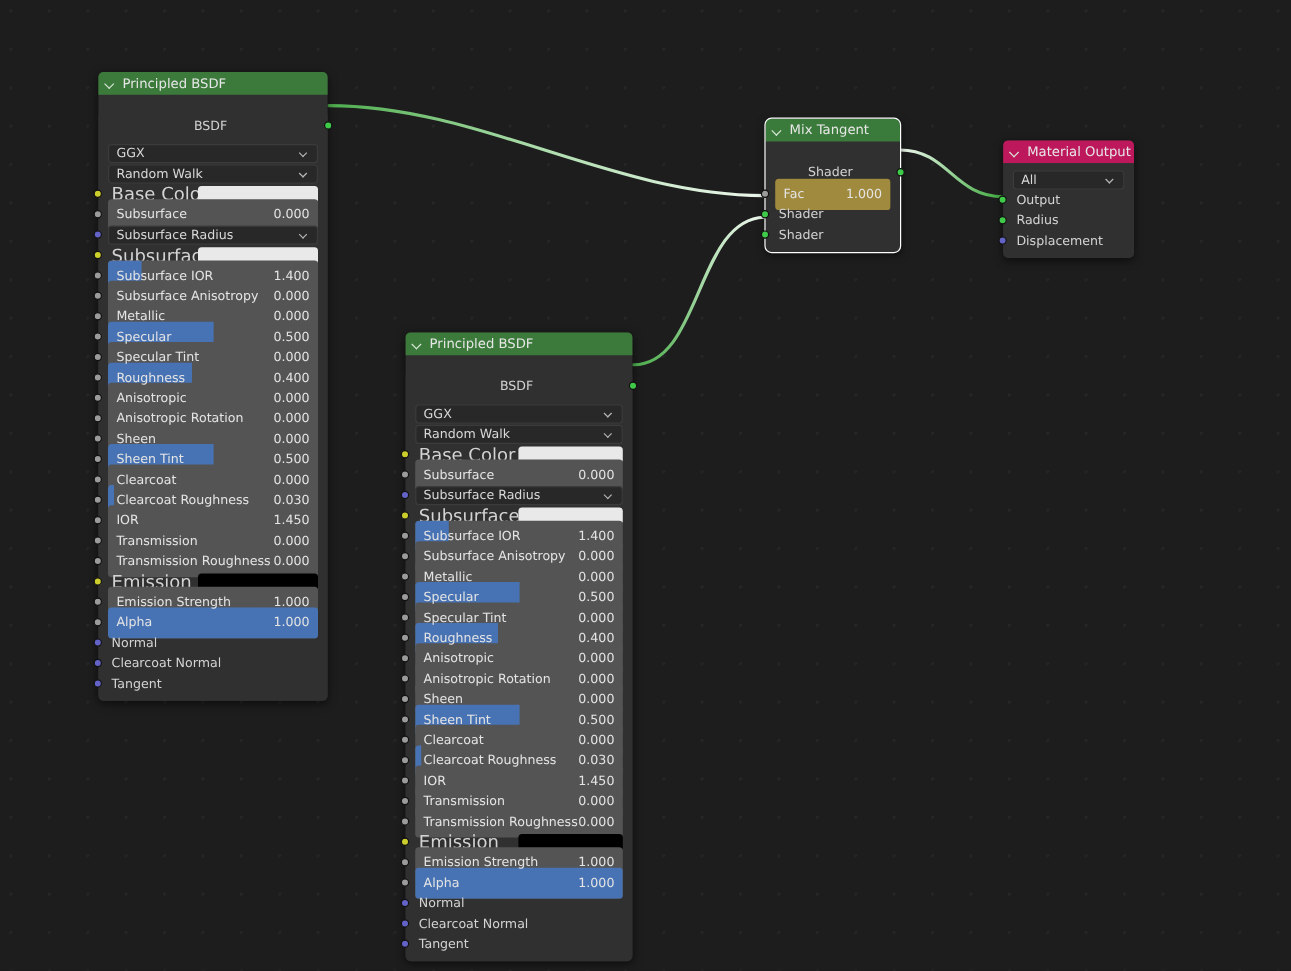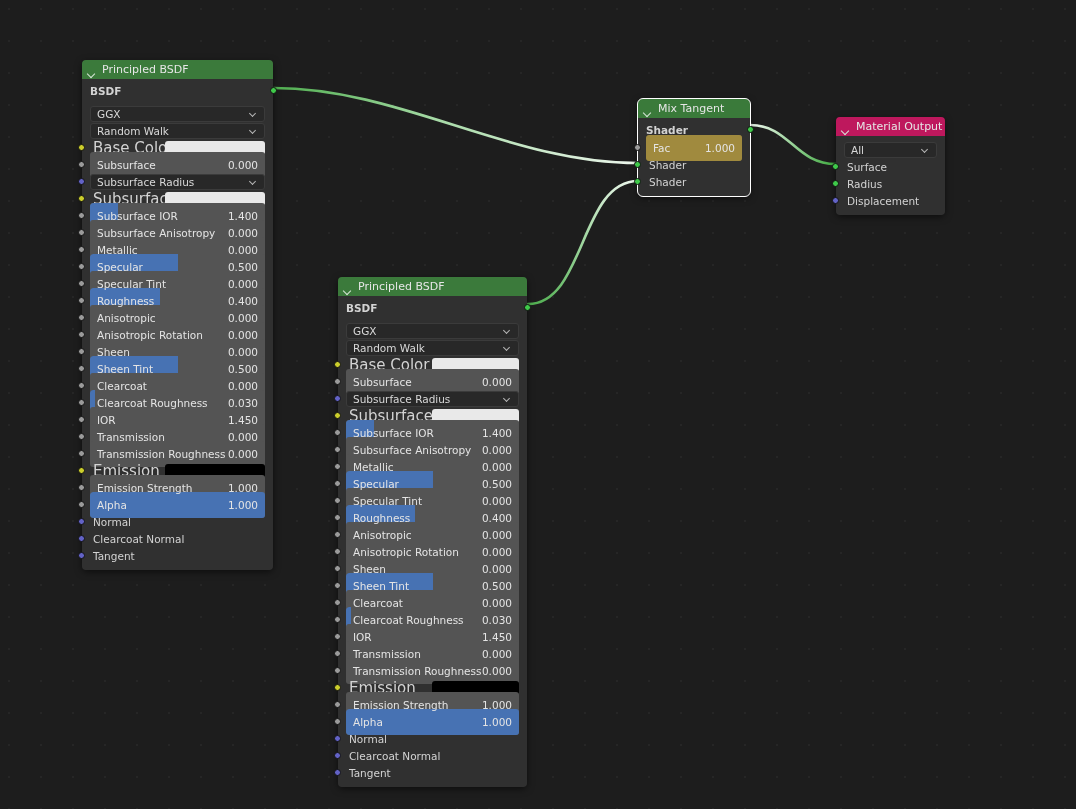--- a/index.html
+++ b/index.html
@@ -43,21 +43,21 @@
     border-radius: 5px;
   }
   .node-header {
     height: 19px;
     line-height: 19px;
     border-radius: 4px 4px 0 0;
     color: #e6e6e6;
     font-size: 11px;
     padding-left: 5px;
     display: flex;
-    align-items: flex-end;
+    align-items: center;
     gap: 5px;
     user-select: none;
   }
   .hdr-bsdf   { background: #3b7a3b; }
   .hdr-mix    { background: #3a7a3a; }
   .hdr-output { background: #be185d; }
   .collapse-ic {
     width: 10px; height: 10px;
     display: inline-block;
     position: relative;
@@ -82,25 +82,24 @@
   .row {
     position: relative;
     height: 17px;
     margin: 0 8px;
     display: flex;
     align-items: center;
     font-size: 10.5px;
     color: #d3d3d3;
   }
   .row.out {
-    justify-content: flex-start;
+    justify-content: center;
     padding-right: 4px;
     height: 19px;
-    margin-top: 2px;
-    font-weight: bold;
+    margin-top: 16px;
   }
   .row.spacer { height: 5px; }
   .row-label-plain {
     padding-left: 3px;
     color: #d3d3d3;
     font-size: 10.5px;
   }
   .out-label { font-size: 10.5px; color: #d3d3d3; }
 
   
@@ -673,21 +672,21 @@
       <div class="row spacer"></div>
       <div class="row">
         <span class="widget w-dropdown">
           <span>All</span>
           <span class="chev"></span>
         </span>
       </div>
       <div class="rows-host">
           <div class="row">
             <span class="sock in sk-shader"></span>
-            <span class="row-label-plain">Surface</span>
+            <span class="row-label-plain">Output</span>
           </div>
           <div class="row">
             <span class="sock in sk-shader"></span>
             <span class="row-label-plain">Radius</span>
           </div>
           <div class="row">
             <span class="sock in sk-vector"></span>
             <span class="row-label-plain">Displacement</span>
           </div>
         </div>

